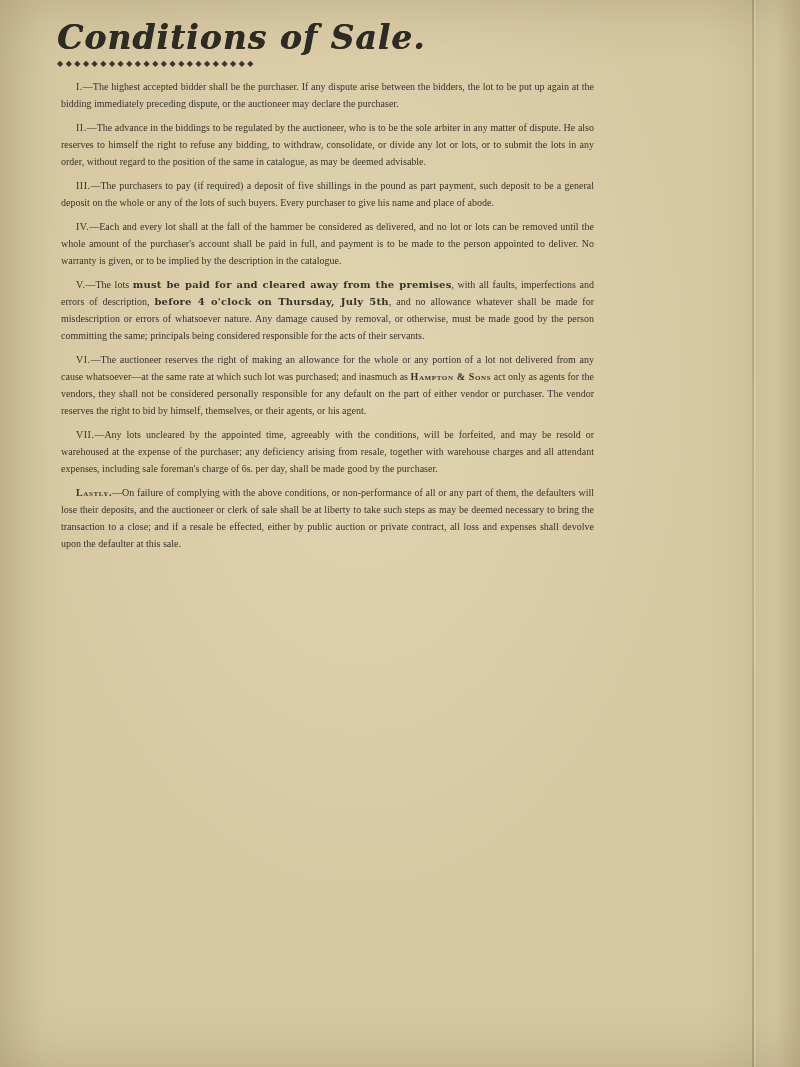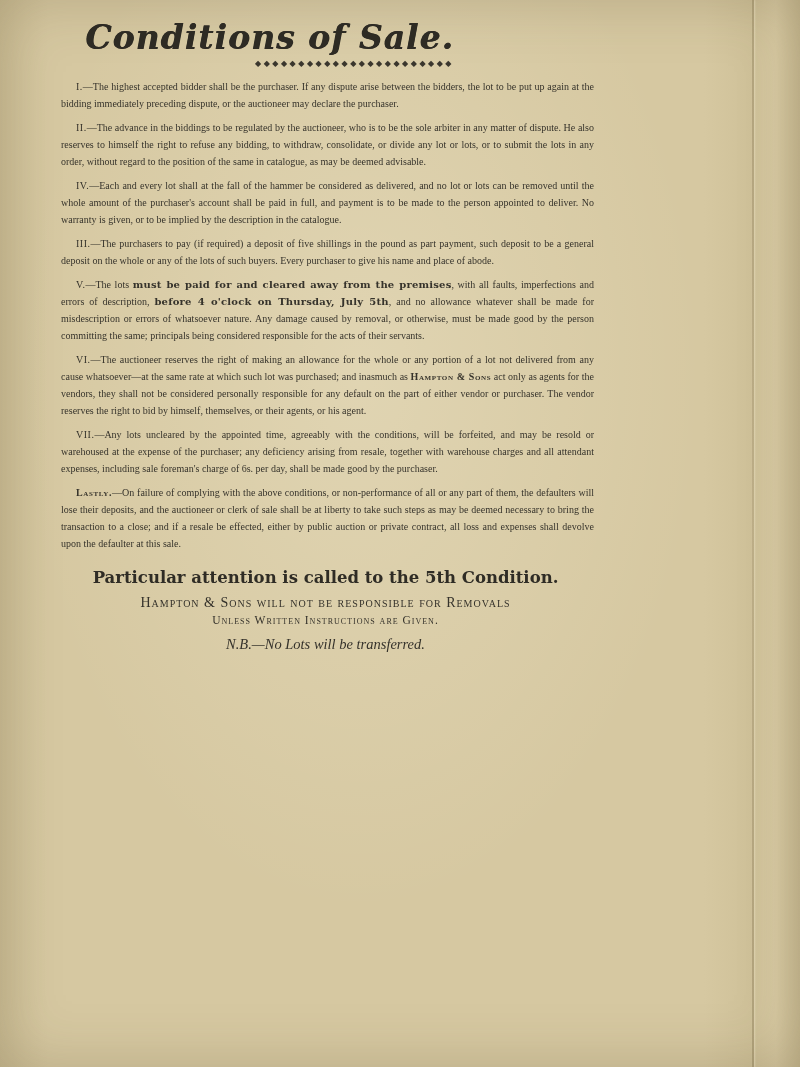--- a/index.html
+++ b/index.html
@@ -30,21 +30,21 @@
     background: linear-gradient(180deg, rgba(110,95,60,0.30), rgba(110,95,60,0.18) 50%, rgba(110,95,60,0.32));
     box-shadow: 1px 0 2px rgba(255,248,225,0.35);
   }
   .page-content {
     position: absolute;
     left: 57px;
     top: 20px;
     width: 537px;
   }
   .doc-header {
-    text-align: right;
+    text-align: left;
     padding-right: 140px;
     margin-bottom: 10px;
   }
   .doc-title {
     font-family: "DejaVu Serif", "Liberation Serif", serif;
     font-weight: 700;
     font-style: italic;
     font-size: 33px;
     letter-spacing: 1px;
     color: #2e2b24;
@@ -118,32 +118,26 @@
   <div class="page-content">
 
     <div class="doc-header">
       <h1 class="doc-title">Conditions of Sale.</h1>
       <div class="ornament">◆◆◆◆◆◆◆◆◆◆◆◆◆◆◆◆◆◆◆◆◆◆◆</div>
     </div>
 
     <div class="conditions">
         <p><span class="cond-label">I.</span><span>—The highest accepted bidder shall be the purchaser. If any dispute arise between the bidders, the lot to be put up again at the bidding immediately preceding dispute, or the auctioneer may declare the purchaser.</span></p>
         <p><span class="cond-label">II.</span><span>—The advance in the biddings to be regulated by the auctioneer, who is to be the sole arbiter in any matter of dispute. He also reserves to himself the right to refuse any bidding, to withdraw, consolidate, or divide any lot or lots, or to submit the lots in any order, without regard to the position of the same in catalogue, as may be deemed advisable.</span></p>
+        <p><span class="cond-label">III.</span><span>—The purchasers to pay (if required) a deposit of five shillings in the pound as part payment, such deposit to be a general deposit on the whole or any of the lots of such buyers. Every purchaser to give his name and place of abode.</span></p>
         <p><span class="cond-label">IV.</span><span>—Each and every lot shall at the fall of the hammer be considered as delivered, and no lot or lots can be removed until the whole amount of the purchaser's account shall be paid in full, and payment is to be made to the person appointed to deliver. No warranty is given, or to be implied by the description in the catalogue.</span></p>
-        <p><span class="cond-label">III.</span><span>—The purchasers to pay (if required) a deposit of five shillings in the pound as part payment, such deposit to be a general deposit on the whole or any of the lots of such buyers. Every purchaser to give his name and place of abode.</span></p>
         <p><span class="cond-label">V.</span><span>—The lots </span><span class="seg-bold">must be paid for and cleared away from the premises</span><span>, with all faults, imperfections and errors of description, </span><span class="seg-bold">before 4 o'clock on Thursday, July 5th</span><span>, and no allowance whatever shall be made for misdescription or errors of whatsoever nature. </span><span class="seg-italic">Any damage caused by removal, or otherwise, must be made good by the person committing the same; principals being considered responsible for the acts of their servants.</span></p>
         <p><span class="cond-label">VI.</span><span>—The auctioneer reserves the right of making an allowance for the whole or any portion of a lot not delivered from any cause whatsoever—at the same rate at which such lot was purchased; and inasmuch as </span><span class="seg-smallcaps">Hampton &amp; Sons</span><span> act only as agents for the vendors, they shall not be considered personally responsible for any default on the part of either vendor or purchaser. The vendor reserves the right to bid by himself, themselves, or their agents, or his agent.</span></p>
         <p><span class="cond-label">VII.</span><span>—Any lots uncleared by the appointed time, agreeably with the conditions, will be forfeited, and may be resold or warehoused at the expense of the purchaser; any deficiency arising from resale, together with warehouse charges and all attendant expenses, including sale foreman's charge of 6s. per day, shall be made good by the purchaser.</span></p>
         <p><span class="cond-label seg-smallcaps">Lastly.</span><span>—On failure of complying with the above conditions, or non-performance of all or any part of them, the defaulters will lose their deposits, and the auctioneer or clerk of sale shall be at liberty to take such steps as may be deemed necessary to bring the transaction to a close; and if a resale be effected, either by public auction or private contract, all loss and expenses shall devolve upon the defaulter at this sale.</span></p>
       </div>
 
-    <div class="notice">
-      <p class="notice-heading">Particular attention is called to the 5th Condition.</p>
-      <p class="notice-line1">Hampton &amp; Sons will not be responsible for Removals</p>
-      <p class="notice-line2">Unless Written Instructions are Given.</p>
-      <p class="notice-nb">N.B.—No Lots will be transferred.</p>
-    </div>
 
   </div>
 
   <div class="crease"></div>
 
 </div>
 
 </body></html>

